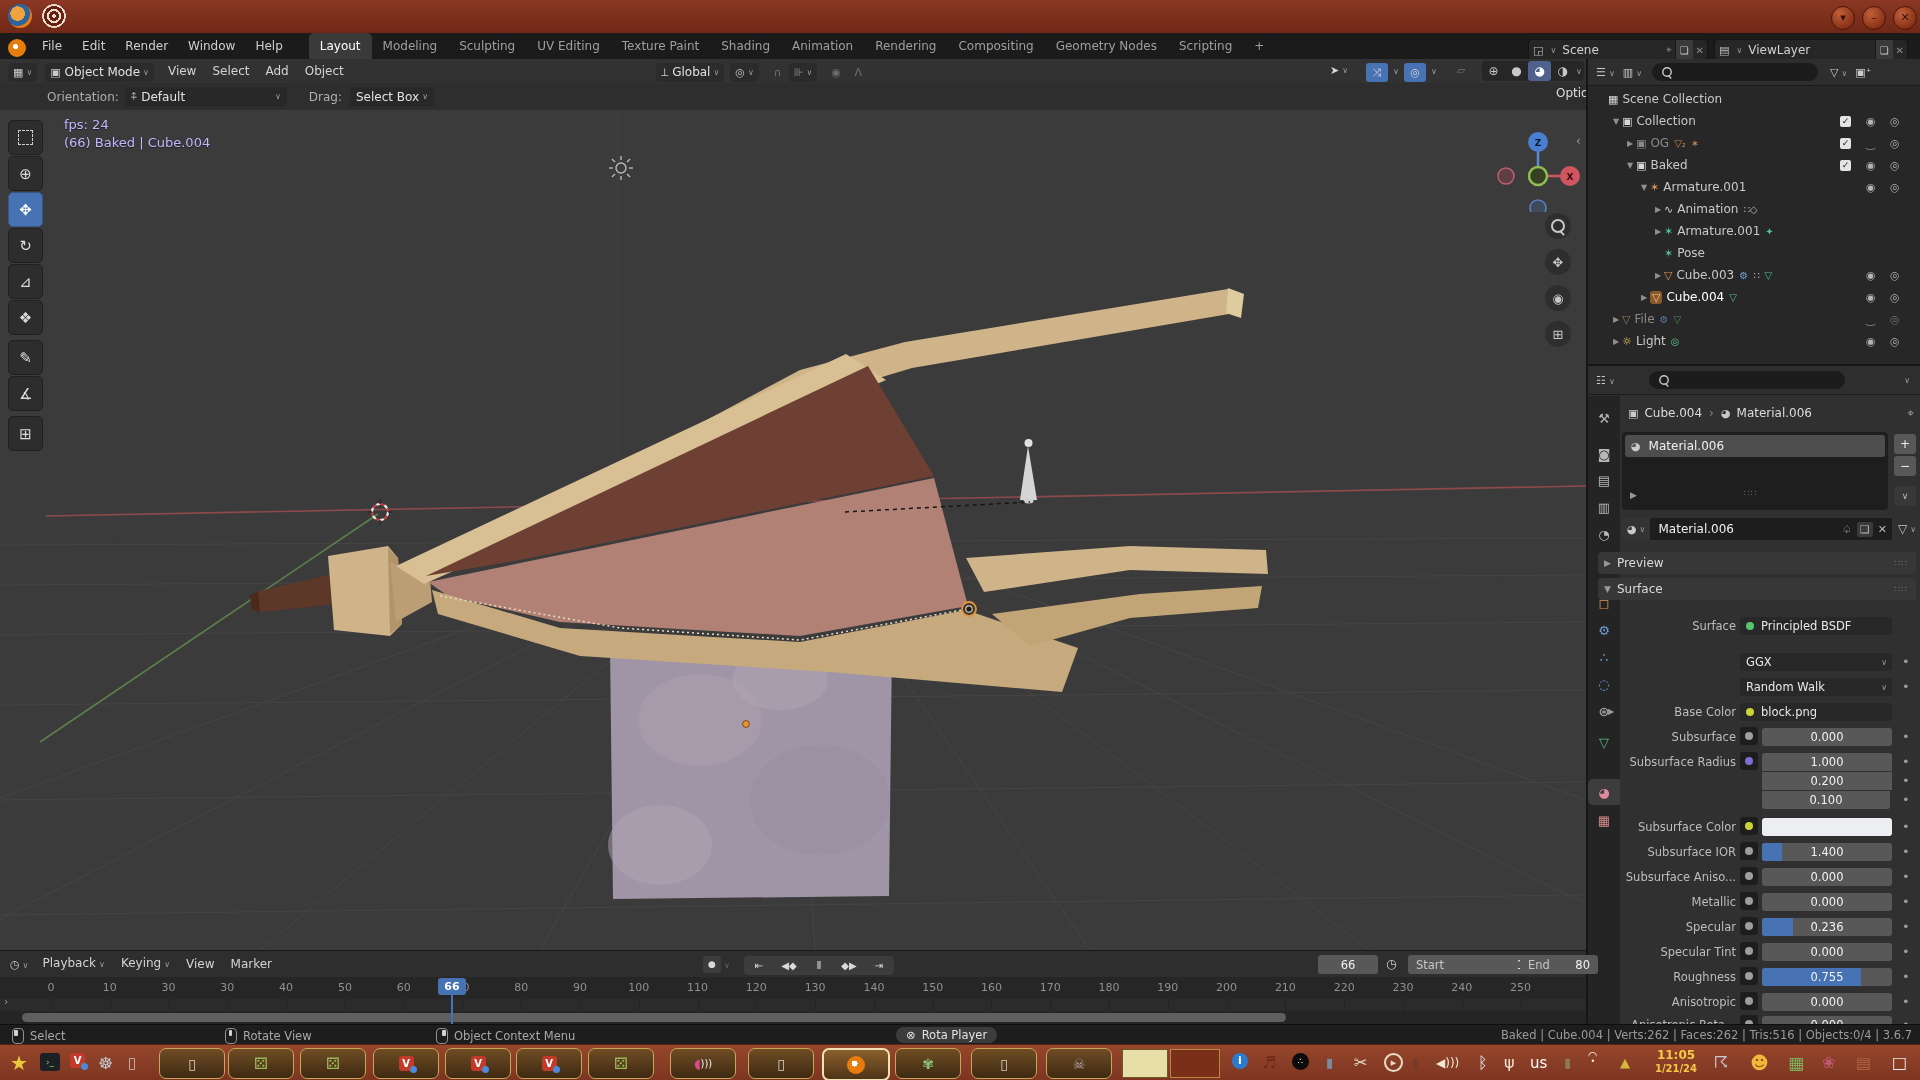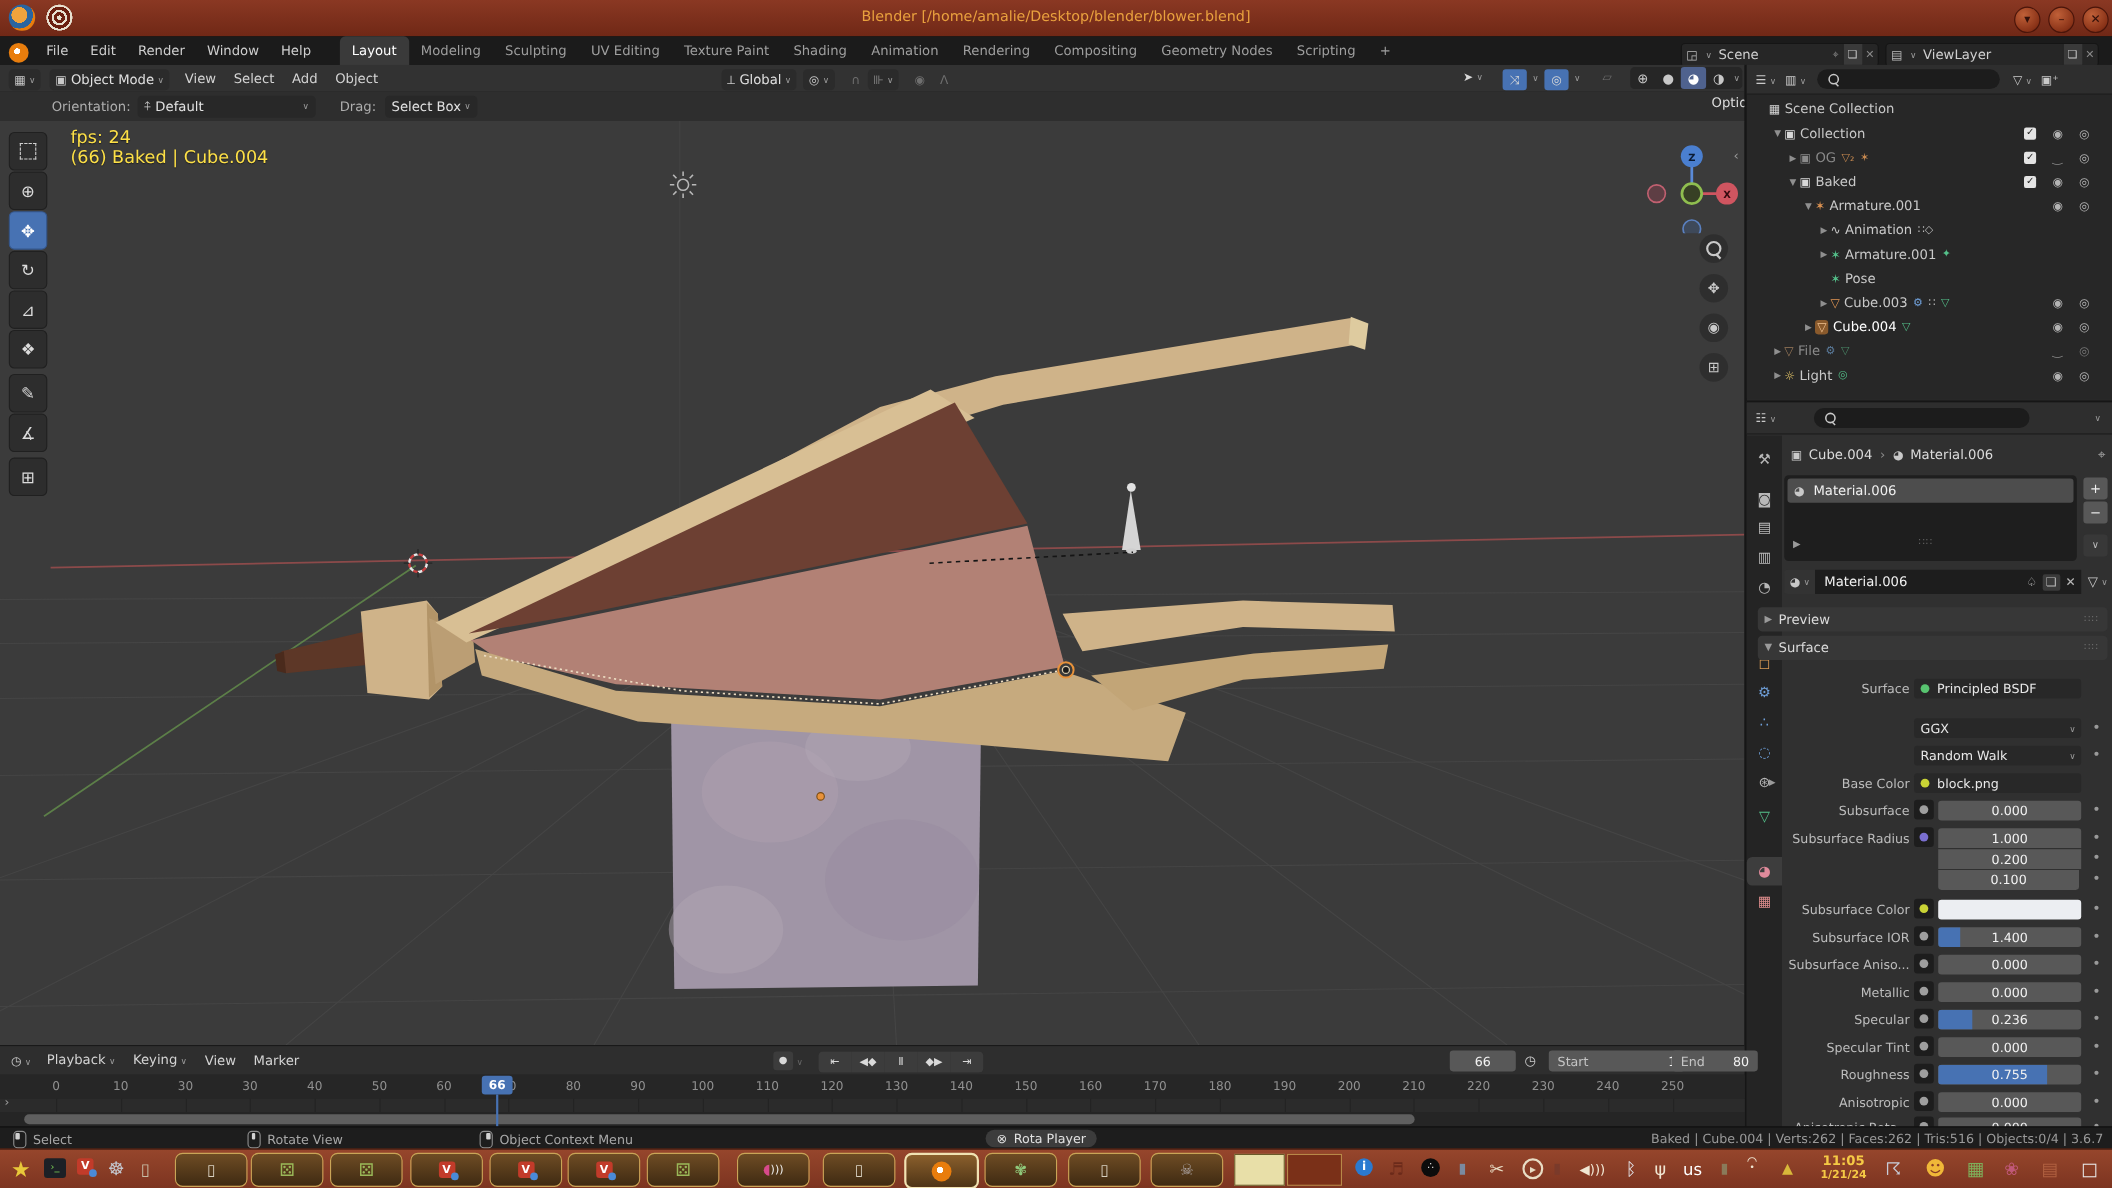--- a/index.html
+++ b/index.html
@@ -46,21 +46,21 @@
   .shade-btn{width:23px;display:flex;align-items:center;justify-content:center;font-size:12px;color:#c8c8c8;}
   .shade-btn.on{background:#4f628e;border-radius:3px;color:#fff;}
 
   
   #toolrow{position:absolute;left:0;top:83px;width:1586px;height:27px;background:#2e2e2e;border-bottom:1px solid #222;}
   .ts-label{color:#aeaeae;font-size:12px;}
   .ts-dd{background:#282828;border-radius:4px;height:20px;display:flex;align-items:center;padding:0 6px;color:#e2e2e2;}
 
   
   #viewport{position:absolute;left:0;top:110px;width:1586px;height:840px;background:#3b3b3b;overflow:hidden;}
-  #vp-overlay-text{position:absolute;left:64px;top:6px;color:#fde047;font-size:16px;line-height:18px;text-shadow:0 1px 1px rgba(0,0,0,.5);}
+  #vp-overlay-text{position:absolute;left:64px;top:6px;color:#c4b5fd;font-size:13px;line-height:18px;text-shadow:0 1px 1px rgba(0,0,0,.5);}
   #toolbar{position:absolute;left:8px;top:0;width:36px;}
   .tool-btn{position:absolute;left:0;width:33px;height:33px;background:#2d2d2d;border:1px solid #202020;border-radius:5px;
     display:flex;align-items:center;justify-content:center;font-size:15px;color:#dcdcdc;}
   .tool-btn.active{background:#4772b3;border-color:#35568a;color:#fff;}
   .dashedbox{width:13px;height:13px;border:1px dashed #cfcfcf;}
   .vp-circlebtn{position:absolute;left:1545px;width:26px;height:26px;border-radius:50%;background:rgba(40,40,40,.65);
     display:flex;align-items:center;justify-content:center;font-size:13px;color:#c9c9c9;}
   #options-btn{position:absolute;left:1556px;top:3px;color:#dedede;}
   .mag{width:10px;height:10px;border:2px solid #c9c9c9;border-radius:50%;position:relative;}
   .mag::after{content:"";position:absolute;left:8px;top:9px;width:2px;height:6px;background:#c9c9c9;transform:rotate(-45deg);}
@@ -133,21 +133,20 @@
   #clock{position:absolute;top:3px;color:#f5c945;font-weight:bold;text-align:center;line-height:14px;}
 </style>
 </head>
 <body>
 
 <div id="root">
 
   <div id="titlebar">
     <span class="tb-icon" id="tb-blender"></span>
     <span class="tb-icon" id="tb-spiral"></span>
-    <div id="title-text">Blender [/home/amalie/Desktop/blender/blower.blend]</div>
     <span class="winbtn" style="left:1831px;">▾</span>
     <span class="winbtn" style="left:1862px;">–</span>
     <span class="winbtn" style="left:1893px;">✕</span>
   </div>
 
   <div id="menubar">
     <div class="row" style="height:26px;">
       <span id="mb-logo"></span>
       <span id="mb-menus" class="row">
           <span class="menu-item">File</span>

